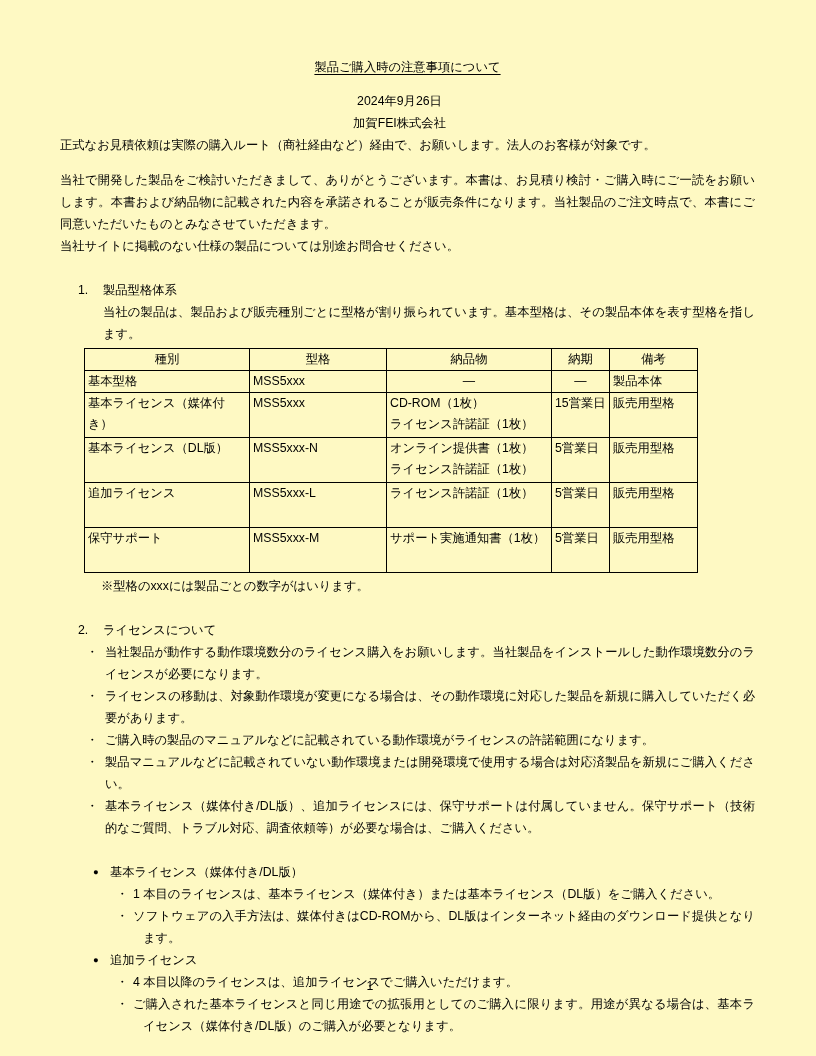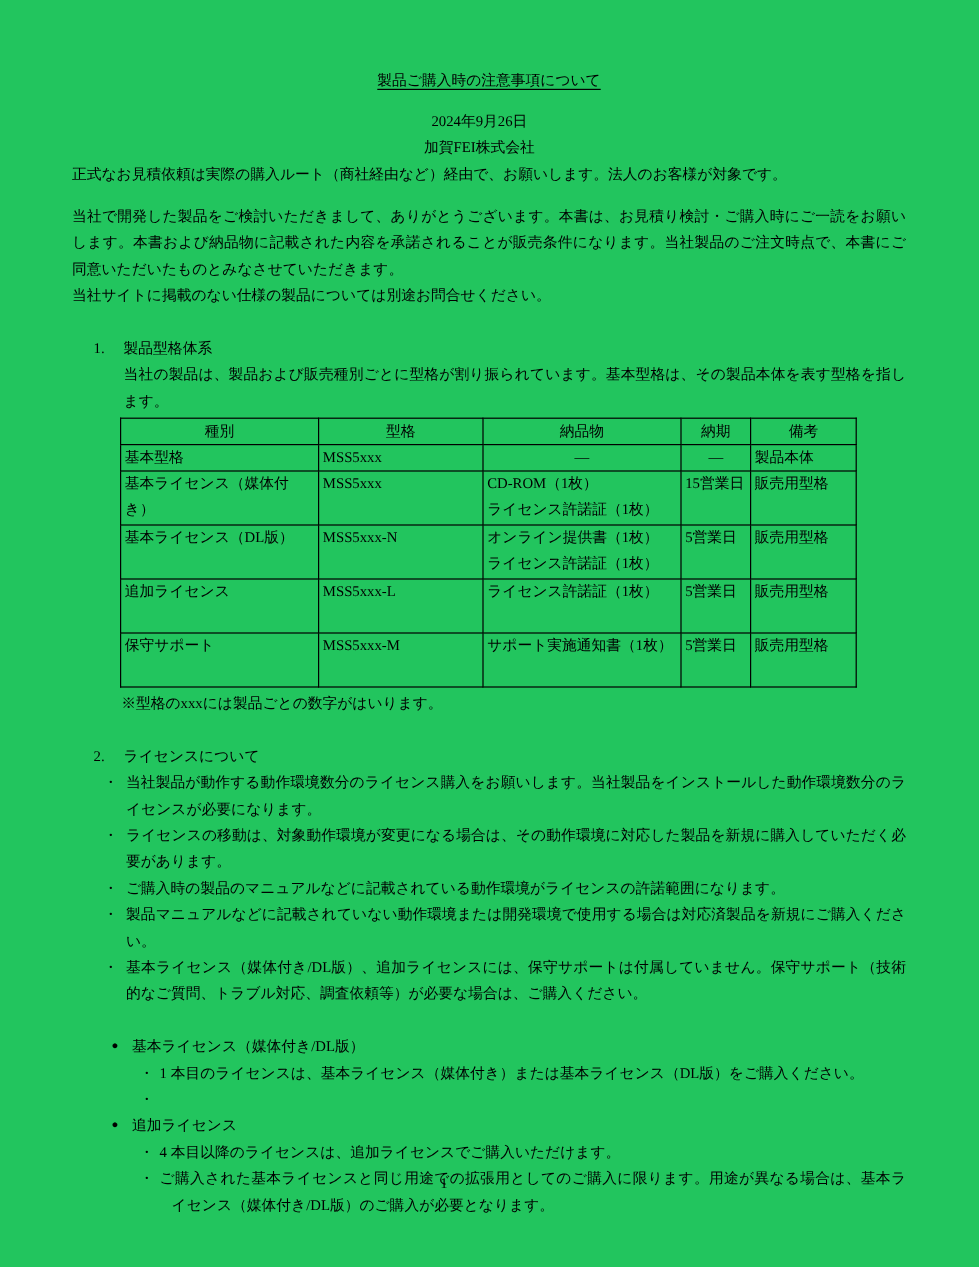--- a/index.html
+++ b/index.html
@@ -1,40 +1,40 @@
 <!DOCTYPE html>
 <html><head>
 <meta charset="utf-8">
 <style>
   html,body { margin:0; padding:0; background:#e8e8e8; }
   .page {
     position:relative;
     width:816px; height:1056px;
     margin:0 auto;
-    background:#22c55e;
+    background:#fef9c3;
     color:#000000;
-    font-family:Liberation Serif, serif;
+    font-family:Liberation Sans, sans-serif;
     font-size:12.3px;
     line-height:22px;
     box-sizing:border-box;
     padding:56px 61px 0 60px;
     overflow:hidden;
   }
   .title { text-align:center; }
   .title span { text-decoration:underline; text-underline-offset:3px; }
   .meta { text-align:center; padding-right:16px; margin-top:12px; }
   .para { text-align:justify; }
   .body-start { margin-top:13px; }
   .sp { height:22px; }
   .sec { display:flex; }
   .sec-num { flex:none; width:43px; padding-left:18px; box-sizing:border-box; }
   .sec-body { margin-left:43px; }
   
   table.spec {
-    margin-left:40px; margin-top:3px;
+    margin-left:24px; margin-top:3px;
     border-collapse:collapse; table-layout:fixed;
     width:613px; line-height:21px; font-size:12.3px;
   }
   table.spec th, table.spec td {
     border:1px solid #000; padding:0 3px;
     vertical-align:top; font-weight:normal; overflow:hidden;
   }
   table.spec th { text-align:center; height:21px; }
   tr.r-short { height:22px; }
   tr.r-tall  { height:45px;padding-left:47px; }
@@ -171,20 +171,21 @@
   <div class="g">
     <span class="gm">●</span>
     <span>基本ライセンス（媒体付き/DL版）</span>
   </div>
   <div class="b2">
     <span class="b2m">・</span>
     <span class="b2t">1 本目のライセンスは、基本ライセンス（媒体付き）または基本ライセンス（DL版）をご購入ください。</span>
   </div>
   <div class="b2">
     <span class="b2m">・</span>
+    <span class="b2t">ソフトウェアの入手方法は、媒体付きはCD-ROMから、DL版はインターネット経由のダウンロード提供となります。</span>
   </div>
 
   <div class="g">
     <span class="gm">●</span>
     <span>追加ライセンス</span>
   </div>
   <div class="b2">
     <span class="b2m">・</span>
     <span class="b2t">4 本目以降のライセンスは、追加ライセンスでご購入いただけます。</span>
   </div>

